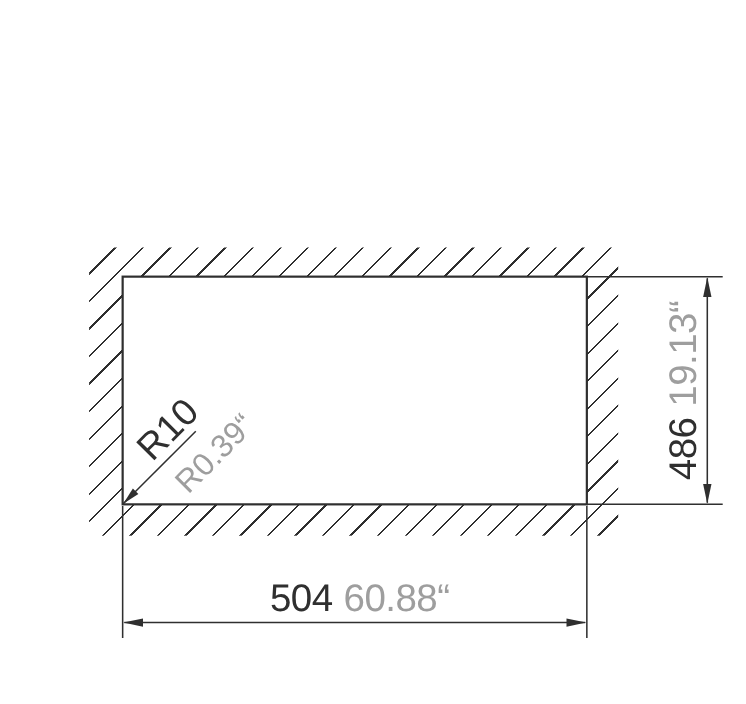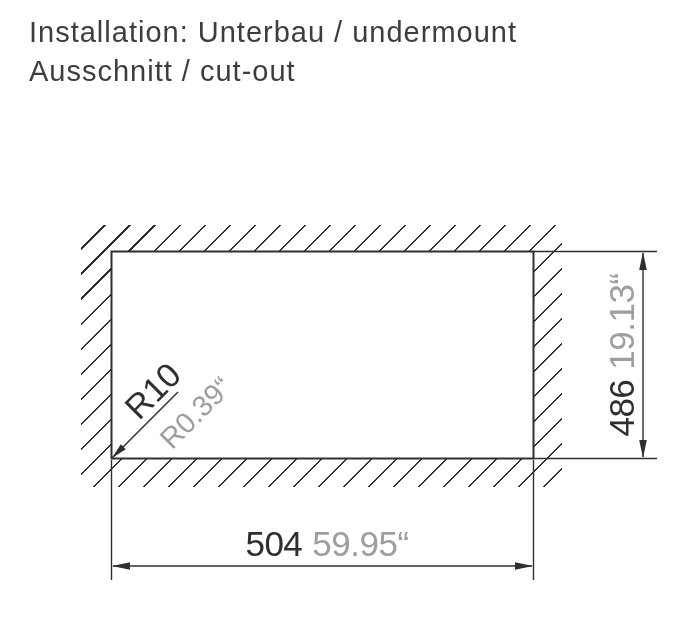--- a/index.html
+++ b/index.html
@@ -84,24 +84,20 @@
     font-size: 29px;
     color: #9e9e9e;
     white-space: nowrap;
   }
 </style>
 </head>
 <body>
 
 <div class="page">
 
-  <div class="title-block">
-    <div>Installation: Unterbau / undermount</div>
-    <div>Ausschnitt / cut-out</div>
-  </div>
 
   <div class="hatch-region"></div>
 
   <svg class="drawing-svg" width="678" height="640" viewBox="0 0 678 640">
 
     <rect x="111.5" y="251.5" width="422" height="207" fill="#ffffff" stroke="#2f2f2f" stroke-width="2"></rect>
 
     <line x1="534" y1="251.5" x2="657" y2="251.5" stroke="#2f2f2f" stroke-width="1.4"></line>
     <line x1="534" y1="458.5" x2="657" y2="458.5" stroke="#2f2f2f" stroke-width="1.4"></line>
 
@@ -114,21 +110,21 @@
 
     <line x1="113" y1="566" x2="532" y2="566" stroke="#2f2f2f" stroke-width="1.4"></line>
     <polygon points="112,566 130,562.2 130,569.8" fill="#2f2f2f"></polygon>
     <polygon points="533,566 515,562.2 515,569.8" fill="#2f2f2f"></polygon>
 
     <line x1="112" y1="458" x2="178" y2="392" stroke="#2f2f2f" stroke-width="1.4"></line>
     <polygon points="112,458 125.8,449.2 120.8,444.2" fill="#2f2f2f"></polygon>
   </svg>
 
   <div class="dim-label dim-width">
-    <span class="mm">504</span><span class="inch">59.95“</span>
+    <span class="mm">504</span><span class="inch">60.88“</span>
   </div>
 
   <div class="dim-label dim-height">
     <span class="mm">486</span><span class="inch">19.13“</span>
   </div>
 
   <div class="radius-mm">R10</div>
   <div class="radius-inch">R0.39“</div>
 
 </div>

